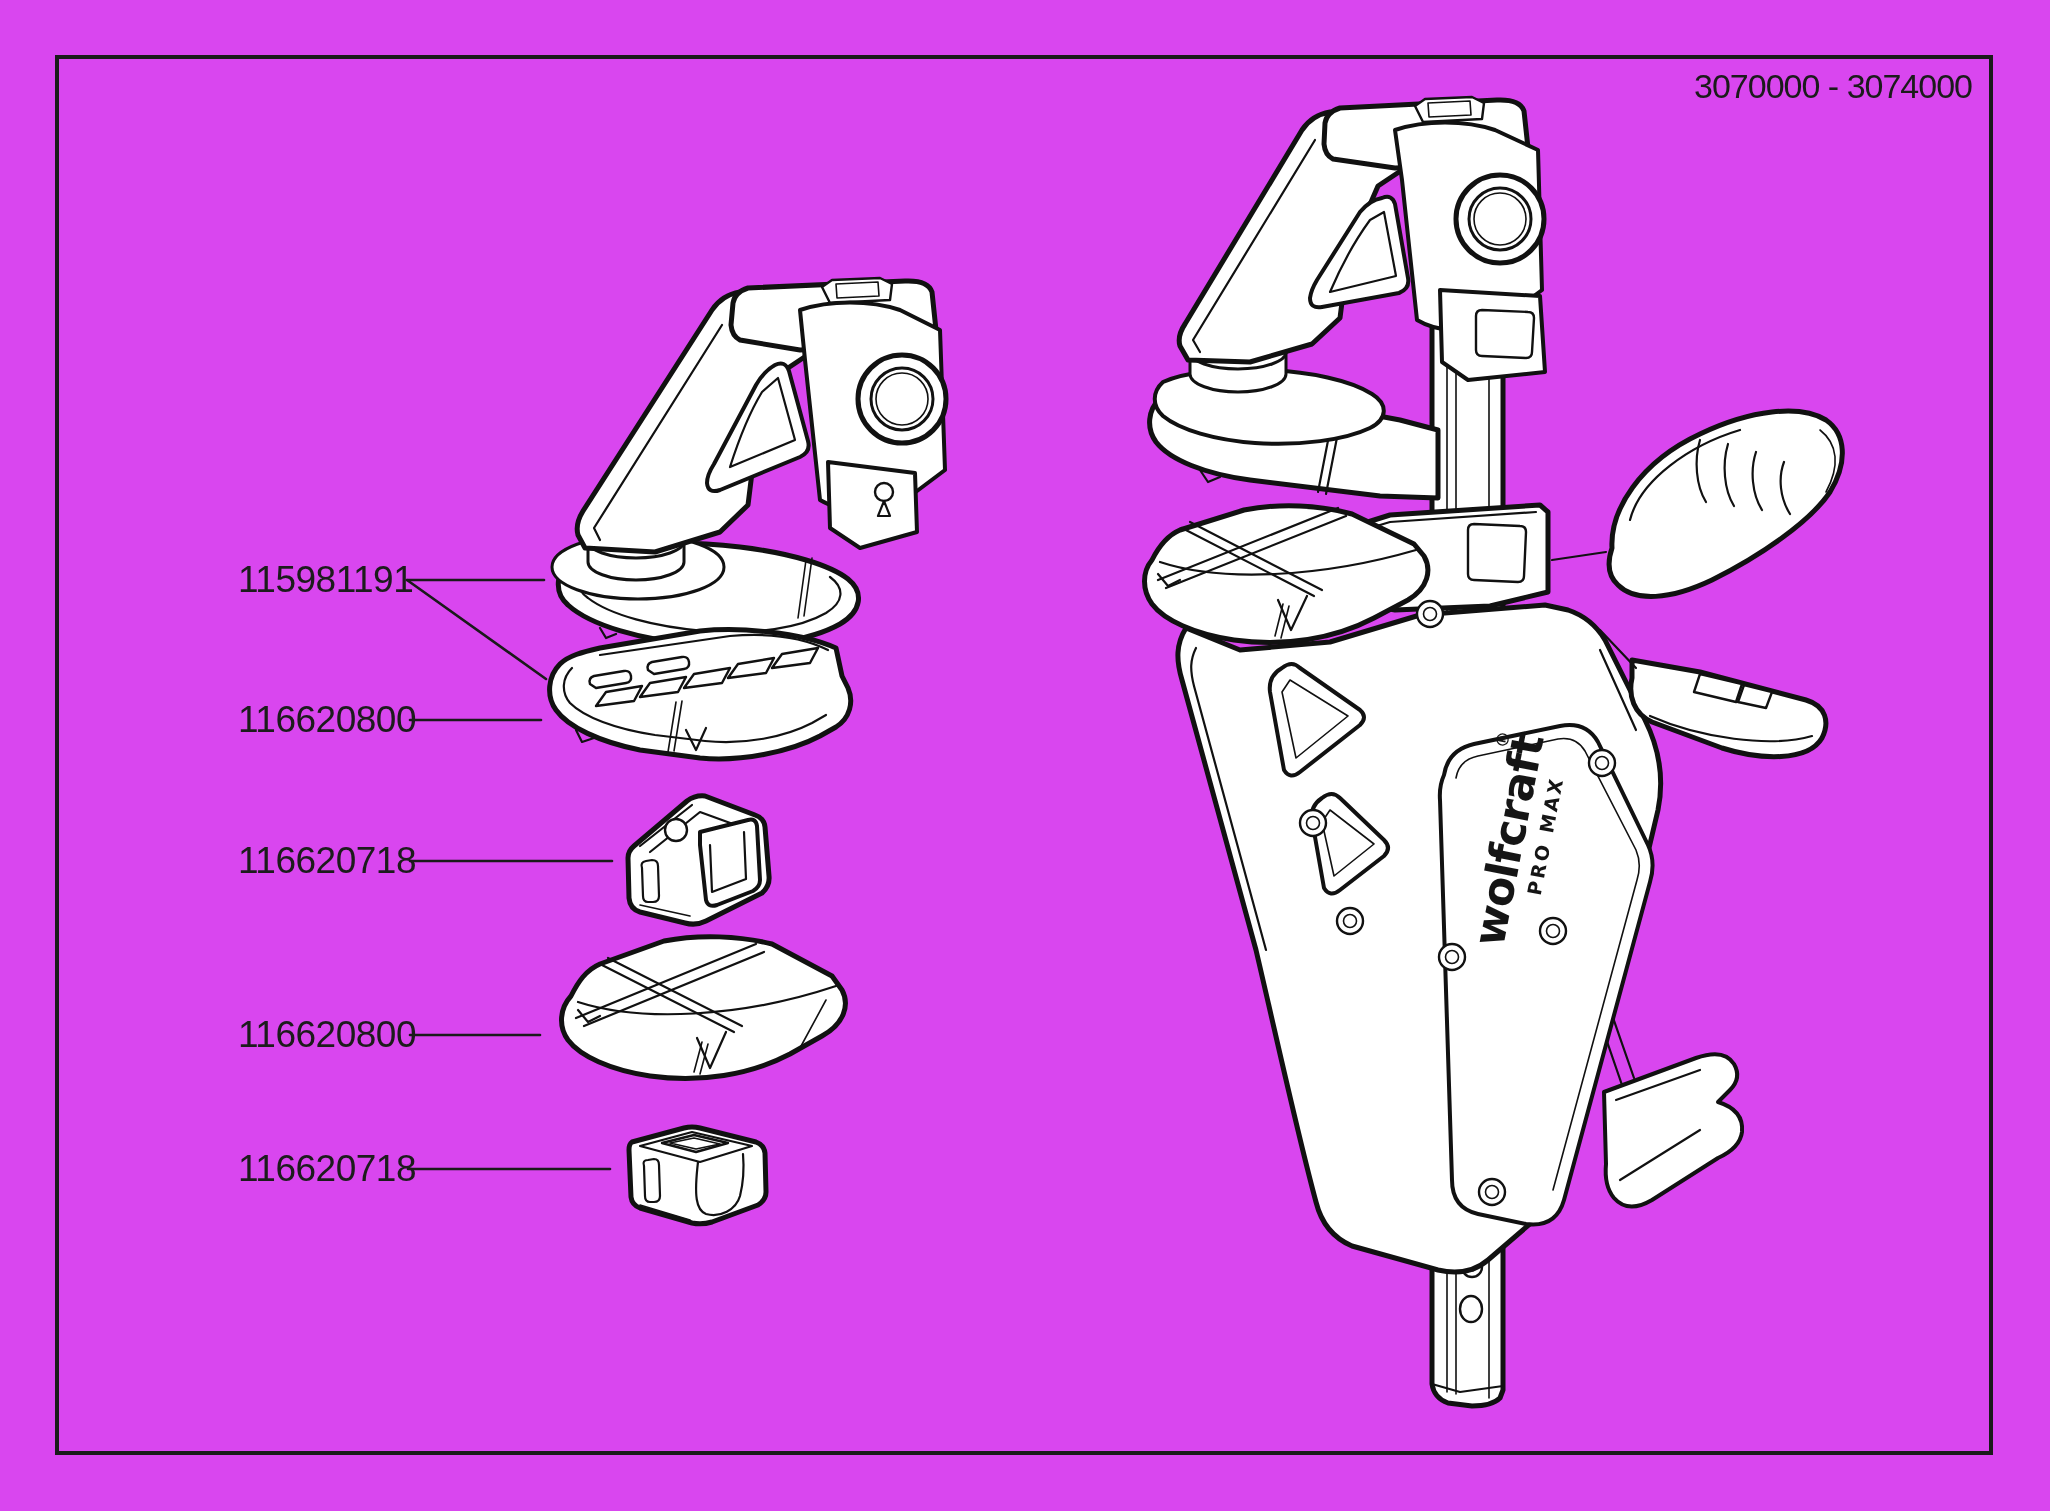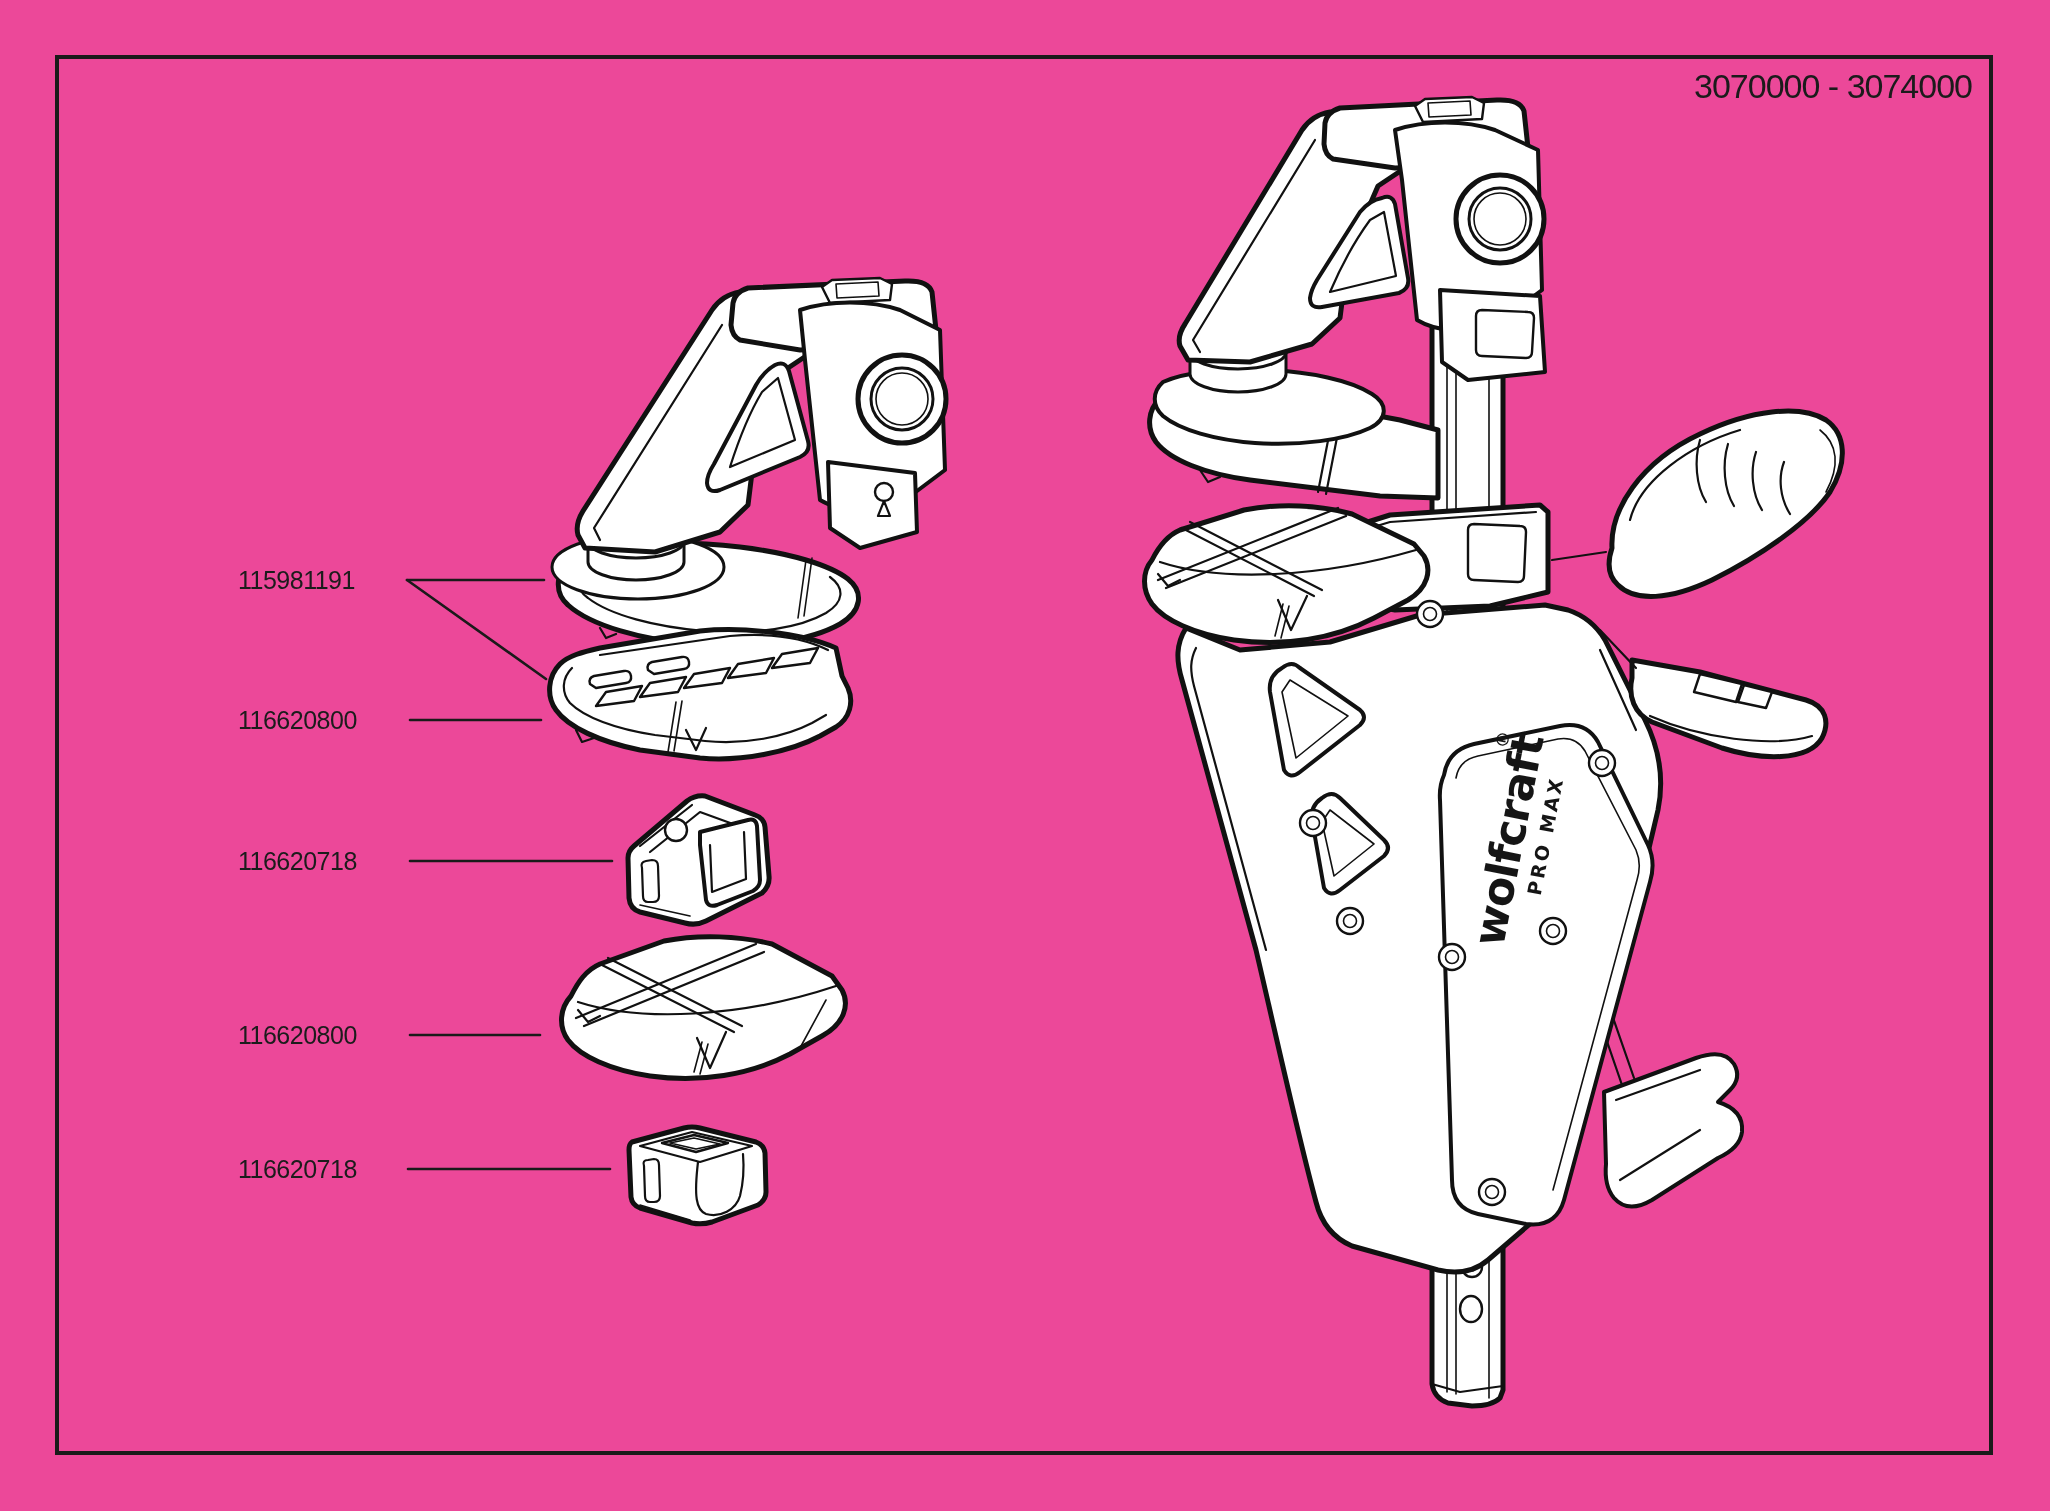--- a/index.html
+++ b/index.html
@@ -1,30 +1,30 @@
 <!DOCTYPE html>
 <html><head>
 <meta charset="utf-8">
 <style>
   html,body{margin:0;padding:0;background:#e8e8e8;}
   .canvas{
-    position:relative;width:2050px;height:1511px;background:#ec4899;
+    position:relative;width:2050px;height:1511px;background:#d946ef;
     font-family:"Liberation Sans",sans-serif;overflow:hidden;
   }
   .frame{
     position:absolute;left:55px;top:55px;width:1938px;height:1400px;
     border:4px solid #1a1a1a;box-sizing:border-box;
   }
   .code-range{
     position:absolute;right:78px;top:64px;height:44px;line-height:44px;
     font-size:34px;letter-spacing:-1px;color:#1b1b1b;white-space:nowrap;
   }
   .part-label{
     position:absolute;left:238px;height:42px;line-height:42px;
-    font-size:25px;letter-spacing:-0.5px;color:#1c1c1c;white-space:nowrap;
+    font-size:37px;letter-spacing:-0.5px;color:#1c1c1c;white-space:nowrap;
   }
   .lbl-1{top:559px}.lbl-2{top:699px}.lbl-3{top:840px}.lbl-4{top:1014px}.lbl-5{top:1148px}
   svg.art{position:absolute;left:0;top:0;}
   
   .o {fill:#fff;stroke:#111;stroke-width:5;stroke-linejoin:round;stroke-linecap:round}
   .o4{fill:#fff;stroke:#111;stroke-width:4;stroke-linejoin:round;stroke-linecap:round}
   .o3{fill:#fff;stroke:#111;stroke-width:3;stroke-linejoin:round;stroke-linecap:round}
   .w {fill:#fff;stroke:#111;stroke-width:2.4;stroke-linejoin:round}
   .d {fill:none;stroke:#111;stroke-width:2.2;stroke-linejoin:round;stroke-linecap:round}
   .t {fill:none;stroke:#111;stroke-width:1.6;stroke-linejoin:round;stroke-linecap:round}

